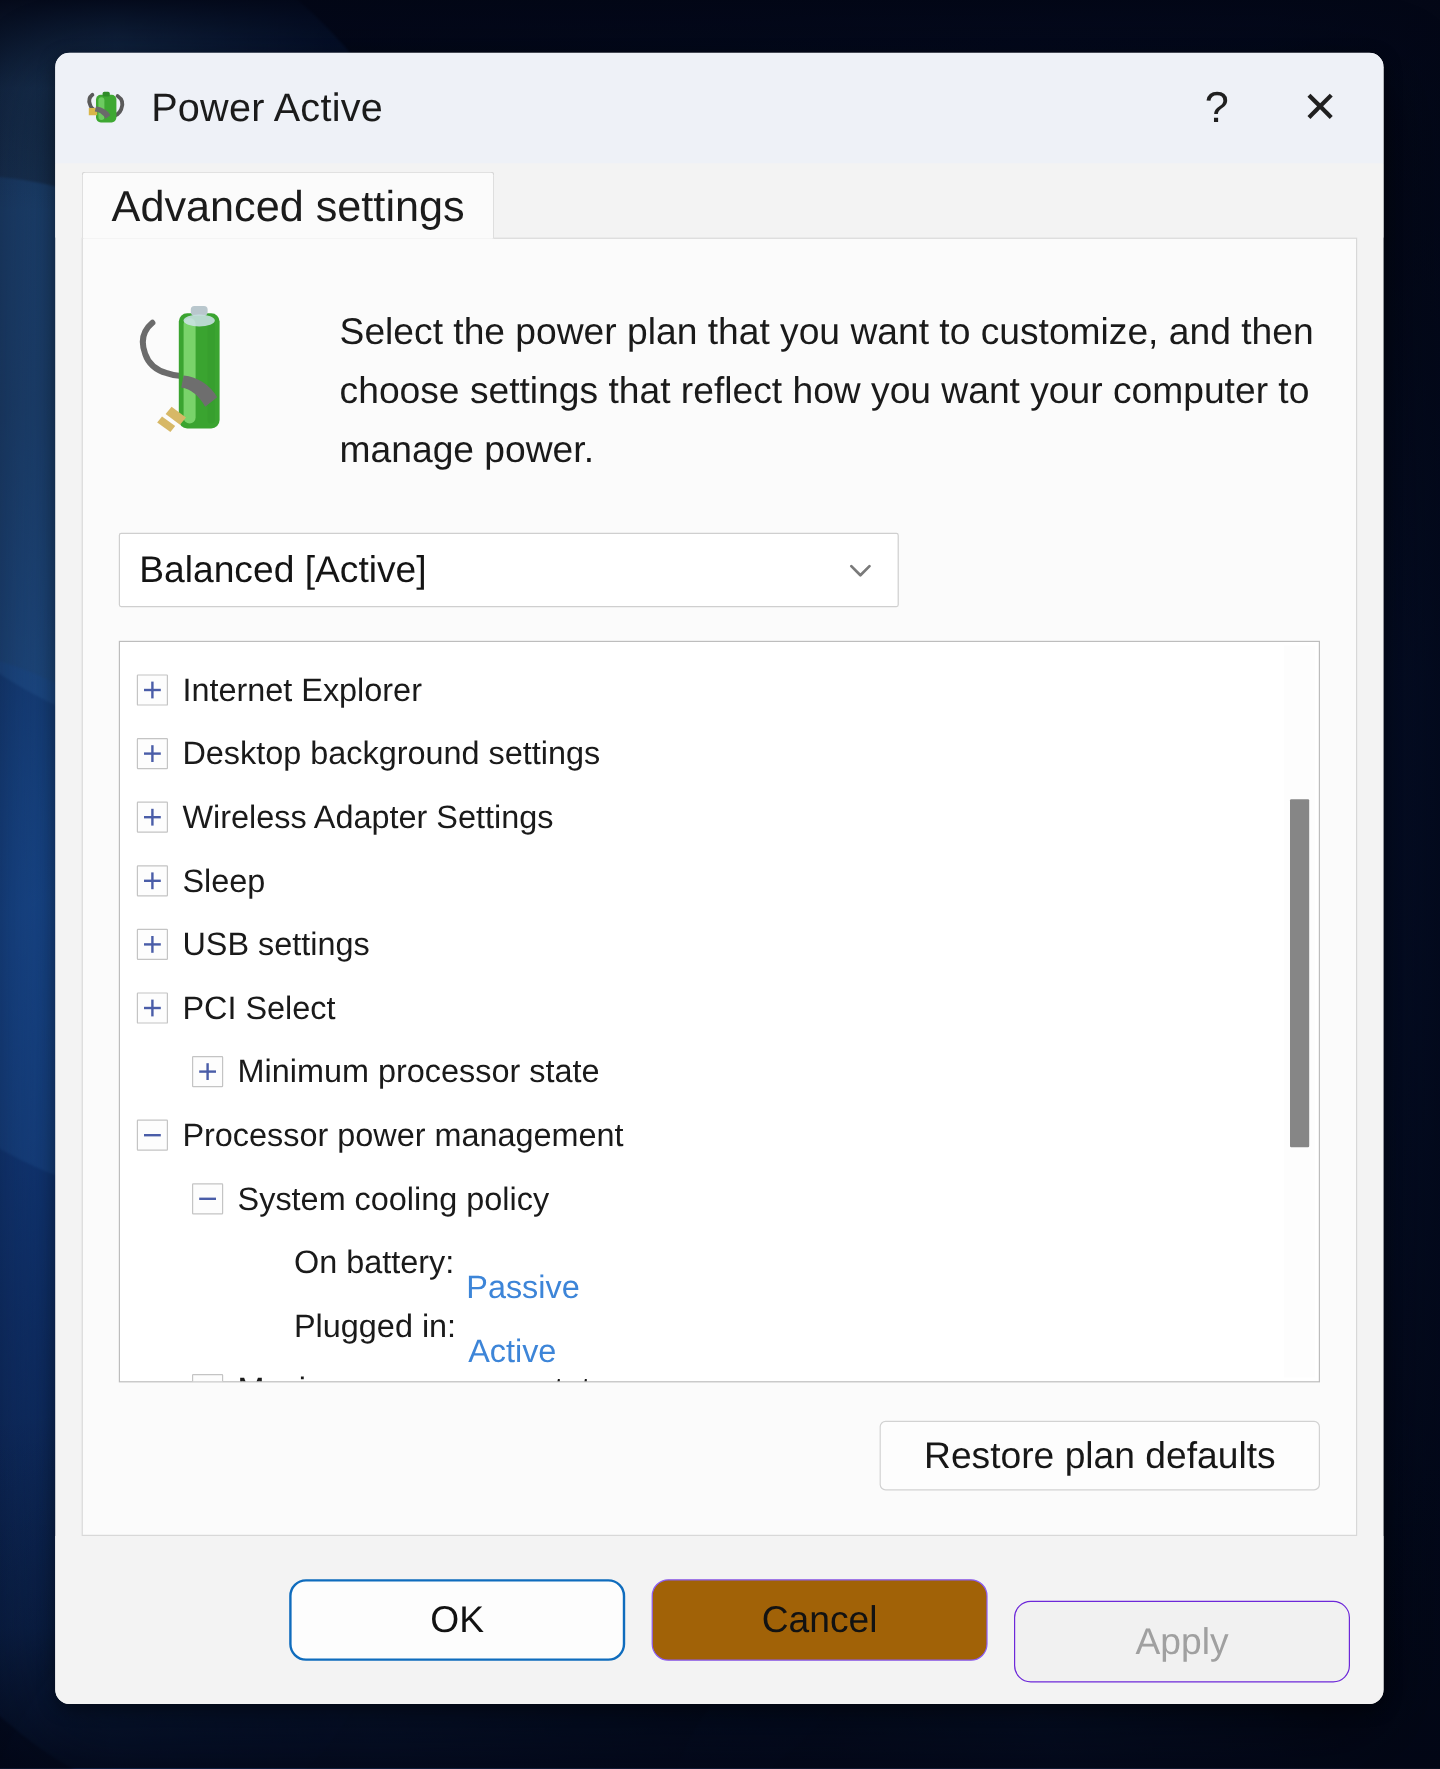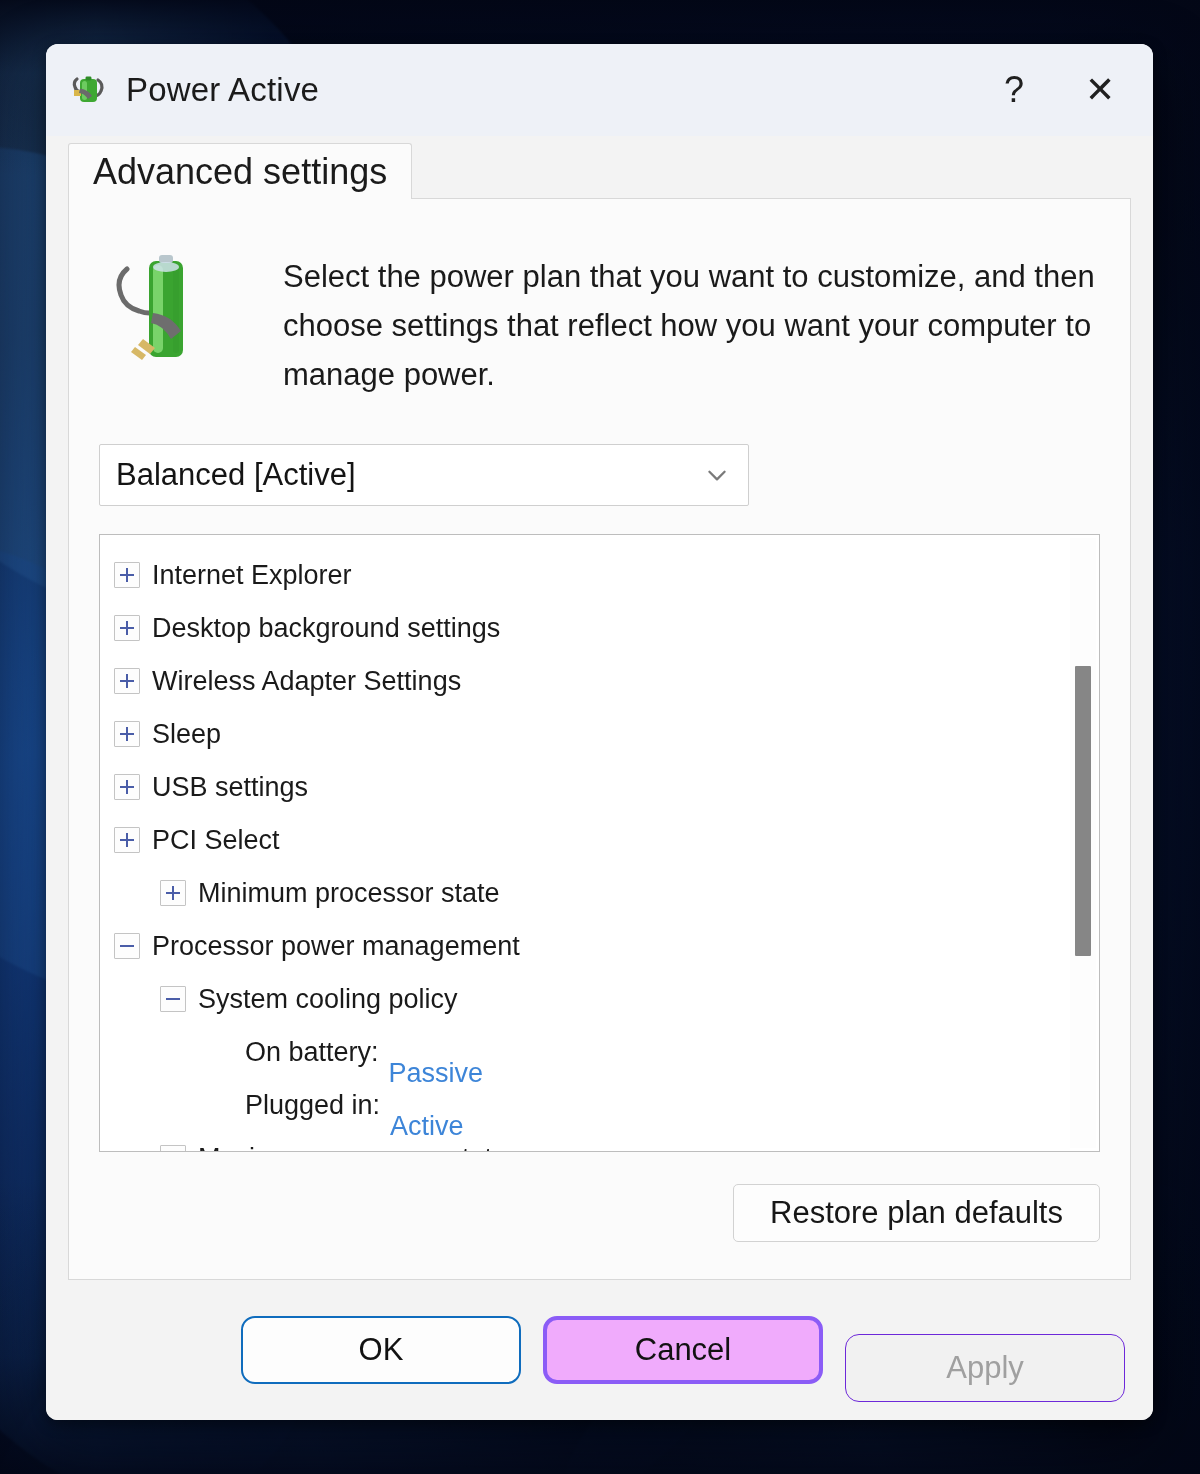--- a/index.html
+++ b/index.html
@@ -317,22 +317,22 @@
     font-family: "Liberation Sans", sans-serif;
     display: flex; align-items: center; justify-content: center;
     cursor: default;
   }
   #ok-btn {
     background: #fdfdfd;
     border: 2px solid #0f6cbd;
     color: #121212;
   }
   #cancel-btn {
-    background: #f0abfc;
-    border: 4px solid #8b5cf6;
+    background: #a16207;
+    border: 1px solid #8b5cf6;
     color: #121212;
   }
   #apply-btn {
     background: #f1f1f1;
     border: 1px solid #6d28d9;
     color: #a0a0a0;
     margin-top: 36px;
   }
 </style>
 </head>

